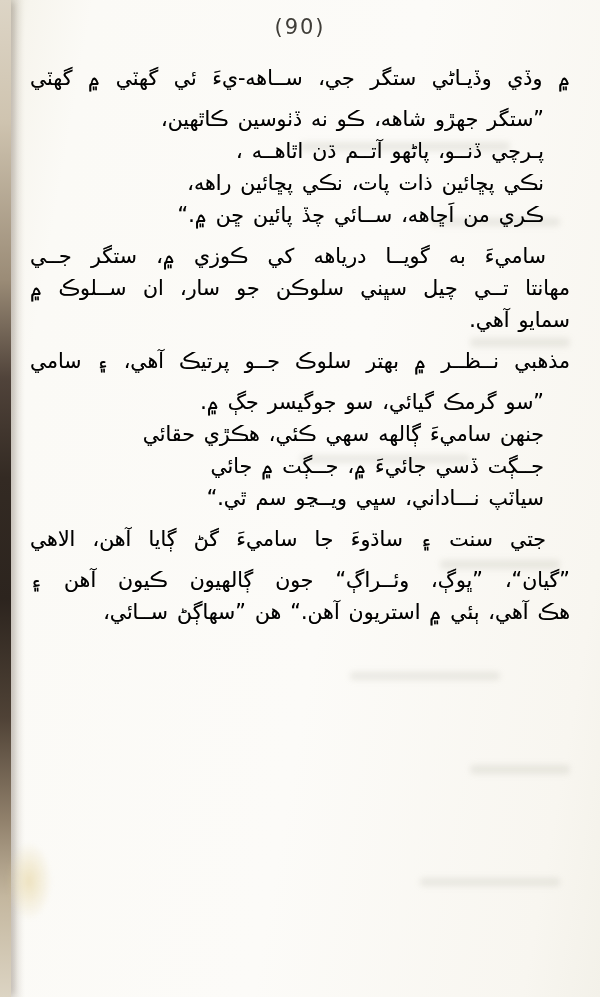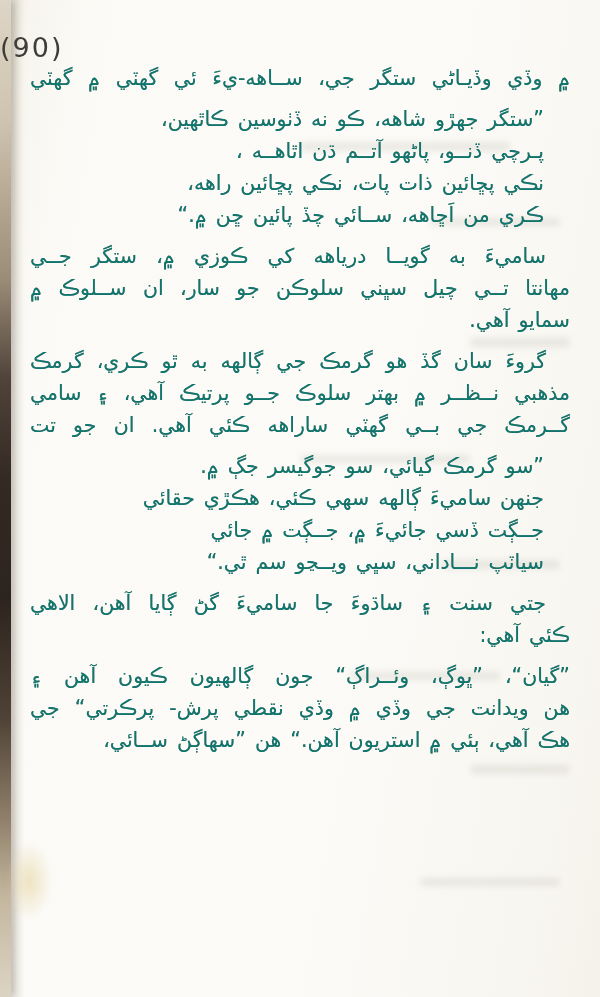--- a/index.html
+++ b/index.html
@@ -24,27 +24,27 @@
   .stain{
     position:absolute;left:6px;top:842px;width:46px;height:78px;border-radius:50%;
     background:radial-gradient(closest-side,rgba(226,206,146,.55),rgba(226,206,146,0));
     filter:blur(2px);
   }
   .ghost{
     position:absolute;border-radius:5px;background:rgba(146,140,122,.16);
     filter:blur(3px);pointer-events:none;
   }
   .page-number{
-    position:absolute;top:32px;left:0;width:600px;direction:ltr;
-    font-size:27px;letter-spacing:2px;color:#3f3d38;
+    position:absolute;top:15px;left:0;width:600px;text-align:center;direction:ltr;
+    font-size:21px;letter-spacing:2px;color:#3f3d38;
   }
   .text-area{
     position:absolute;top:62px;right:30px;left:30px;
     direction:rtl;text-align:right;
-    font-size:20.5px;line-height:32px;color:#0f766e;
+    font-size:20.5px;line-height:32px;color:#000000;
     word-spacing:2.5px;
     text-shadow:0 0 .5px rgba(60,58,52,.55);
   }
   .block{margin:0 0 9px 0;}
   .verse{margin:1px 26px 9px 0;}
   .line{white-space:nowrap;}
   .full{white-space:normal;text-align:justify;text-align-last:justify;}
   .indent{padding-right:24px;}
 </style>
 </head>
@@ -78,36 +78,32 @@
     <div class="line">ڪري من اَڇاهه، ســائي چڏ پائين ڇن ۾.“</div>
   </div>
 
   <div class="block">
     <div class="line full indent">ساميءَ به گويــا درياهه کي ڪوزي ۾، ستگر جــي</div>
     <div class="line full">مهانتا تــي چيل سڀني سلوڪن جو سار، ان ســلوڪ ۾</div>
     <div class="line">سمايو آهي.</div>
   </div>
 
   <div class="block">
-    <div class="line full indent">گروءَ سان گڏ هو گرمڪ جي ڳالهه به ٿو ڪري، گرمڪ</div>
     <div class="line full">مذهبي نــظــر ۾ بهتر سلوڪ جــو پرتيڪ آهي، ۽ سامي</div>
-    <div class="line full">گــرمڪ جي بــي گهٽي ساراهه ڪئي آهي. ان جو تت</div>
   </div>
 
   <div class="block verse">
     <div class="line">”سو گرمڪ گيائي، سو جوگيسر جڳ ۾.</div>
     <div class="line">جنهن ساميءَ ڳالهه سهي ڪئي، هڪڙي حقائي</div>
     <div class="line">جــڳت ڏسي جائيءَ ۾، جــڳت ۾ جائي</div>
     <div class="line">سياٽپ نـــاداني، سڀي ويــڃو سم ٿي.“</div>
   </div>
 
   <div class="block">
     <div class="line full indent">جتي سنت ۽ ساڌوءَ جا ساميءَ گڻ ڳايا آهن، الاهي</div>
-    <div class="line">ڪئي آهي:</div>
   </div>
 
   <div class="block">
     <div class="line full">”گيان“، ”ڀوڳ، وئــراڳ“ جون ڳالهيون ڪيون آهن ۽</div>
-    <div class="line full">هن ويدانت جي وڏي ۾ وڏي نقطي پرش- پرڪرتي“ جي</div>
     <div class="line">هڪ آهي، ٻئي ۾ استريون آهن.“ هن ”سهاڳڻ ســائي،</div>
   </div>
 
 </div>
 
 </body></html>

